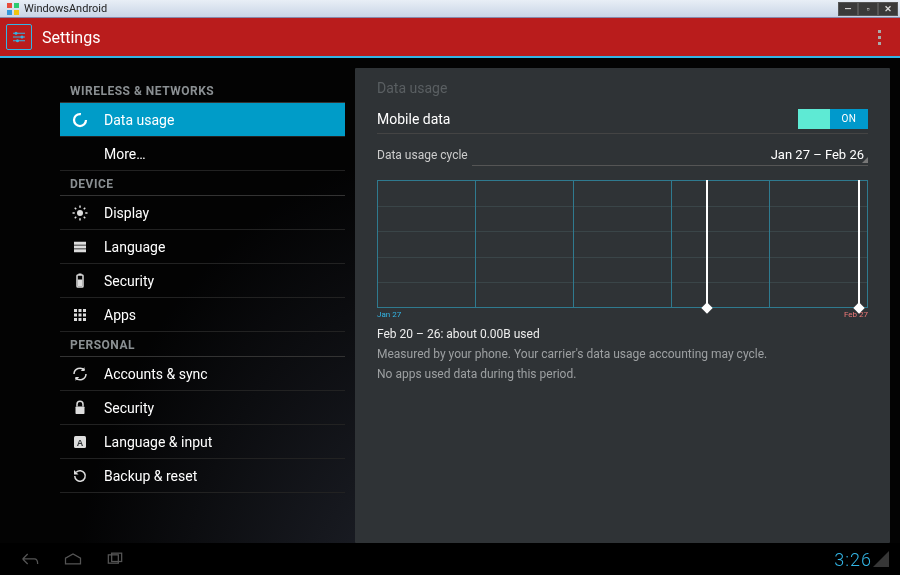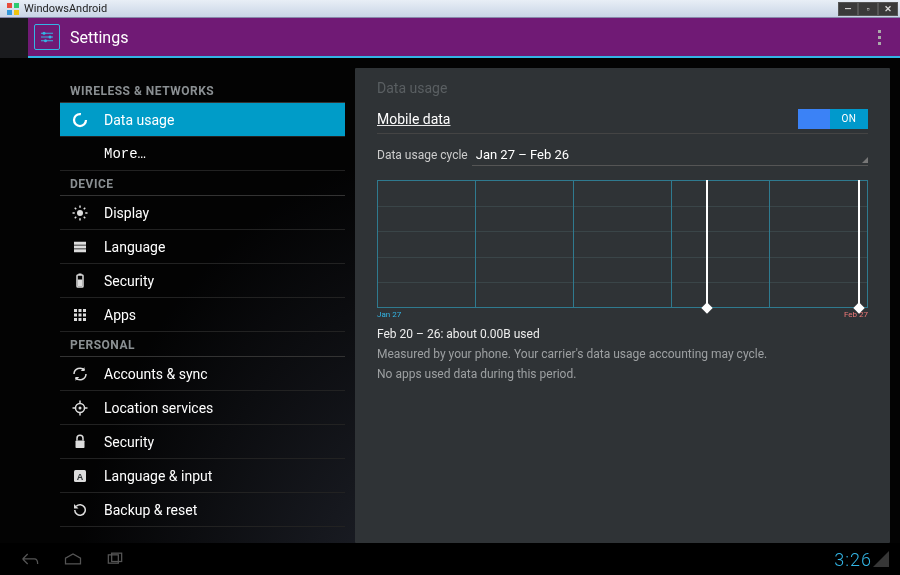--- a/index.html
+++ b/index.html
@@ -32,26 +32,25 @@
   }
   
   .android {
     width: 900px; height: 557px;
     background: #1a1b1e;
     position: relative;
   }
   
   .action-bar {
     height: 40px;
-    background: #701a75;
+    background: #b91c1c;
     display: flex;
     align-items: center;
     padding: 0 6px;
     border-bottom: 2px solid #33b5e5;
-    margin-left: 28px;
   }
   .action-icon {
     width: 26px; height: 26px;
     border: 1px solid #33b5e5;
     border-radius: 2px;
     display: flex; align-items: center; justify-content: center;
     margin-right: 10px;
   }
   .action-icon svg { width: 18px; height: 18px; }
   .action-title { font-size: 16px; color: #fff; font-weight: 400; }
@@ -94,61 +93,61 @@
     border-bottom: 1px solid #222;
     cursor: pointer;
   }
   .nav-item.active { background: #009cc8; }
   .nav-item .icon {
     width: 20px; height: 20px;
     display: flex; align-items: center; justify-content: center;
   }
   .nav-item .icon svg { width: 18px; height: 18px; }
   .nav-item .label { font-size: 14px; color: #fff; }
-  .nav-item.more { padding-left: 44px; font-size: 13px; color: #ddd; font-family: Liberation Mono, monospace; }
+  .nav-item.more { padding-left: 44px; font-size: 13px; color: #ddd; }
 
   
   .detail {
     flex: 1;
     background: #2f3336;
     margin-left: 10px;
     padding: 12px 22px;
     border-radius: 1px;
     overflow: hidden;
   }
   .detail-header {
     font-size: 14px;
     color: #5a5f62;
     padding-bottom: 8px;
   }
   .mobile-row {
     display: flex; align-items: center;
     height: 30px;
     border-bottom: 1px solid #444;
-    text-decoration: underline;
   }
   .mobile-label { font-size: 14px; color: #fff; flex: 1; }
   .switch {
     width: 70px; height: 20px;
-    background: #3b82f6;
+    background: #5eead4;
     position: relative;
   }
   .switch-on {
     position: absolute; right: 0; top: 0;
     width: 38px; height: 20px;
     background: #0099cc;
     color: #fff;
     font-size: 10px;
     display: flex; align-items: center; justify-content: center;
     letter-spacing: 0.5px;
   }
   .cycle-row {
     display: flex; align-items: center;
     padding: 10px 0;
     gap: 4px;
+    text-align: right;
   }
   .cycle-label { font-size: 12px; color: #ccc; }
   .cycle-value {
     font-size: 13px; color: #fff;
     border-bottom: 1px solid #555;
     flex: 1;
     padding: 3px 4px;
     position: relative;
   }
   .cycle-value::after {
@@ -345,30 +344,20 @@
       <div class="section-header">PERSONAL</div>
 
       <div class="nav-item">
         <span class="icon">
             <svg viewBox="0 0 24 24">
               <path fill="none" stroke="#ddd" stroke-width="2" d="M4 12a8 8 0 0 1 14-5M20 12a8 8 0 0 1-14 5"></path>
               <path fill="#ddd" d="M18 3v5h-5zM6 21v-5h5z"></path>
             </svg>
           </span>
         <span class="label">Accounts &amp; sync</span>
-      </div>
-      <div class="nav-item">
-        <span class="icon">
-            <svg viewBox="0 0 24 24">
-              <circle cx="12" cy="12" r="6" fill="none" stroke="#ddd" stroke-width="2"></circle>
-              <circle cx="12" cy="12" r="2" fill="#ddd"></circle>
-              <path stroke="#ddd" stroke-width="2" d="M12 2v4M12 18v4M2 12h4M18 12h4"></path>
-            </svg>
-          </span>
-        <span class="label">Location services</span>
       </div>
       <div class="nav-item">
         <span class="icon">
             <svg viewBox="0 0 24 24">
               <rect x="6" y="10" width="12" height="10" rx="1" fill="#ddd"></rect>
               <path fill="none" stroke="#ddd" stroke-width="2" d="M8 10V7a4 4 0 0 1 8 0v3"></path>
             </svg>
           </span>
         <span class="label">Security</span>
       </div>

